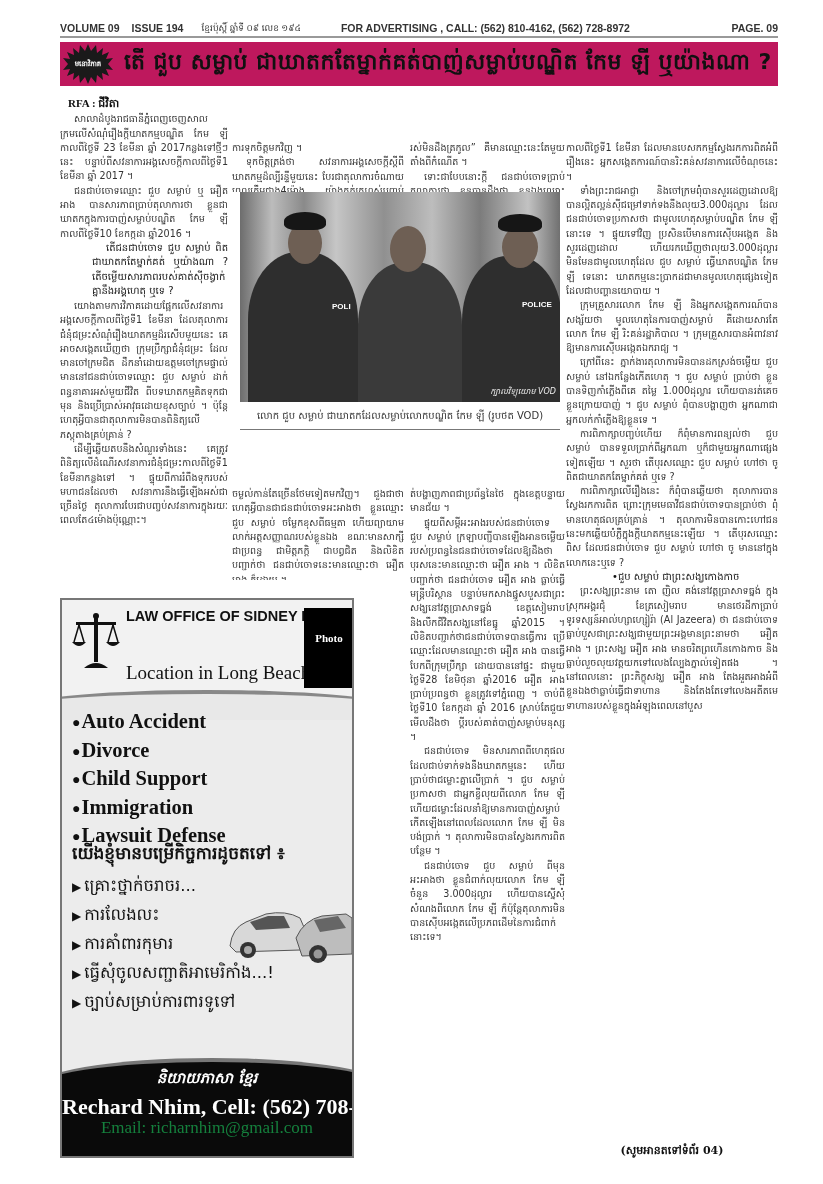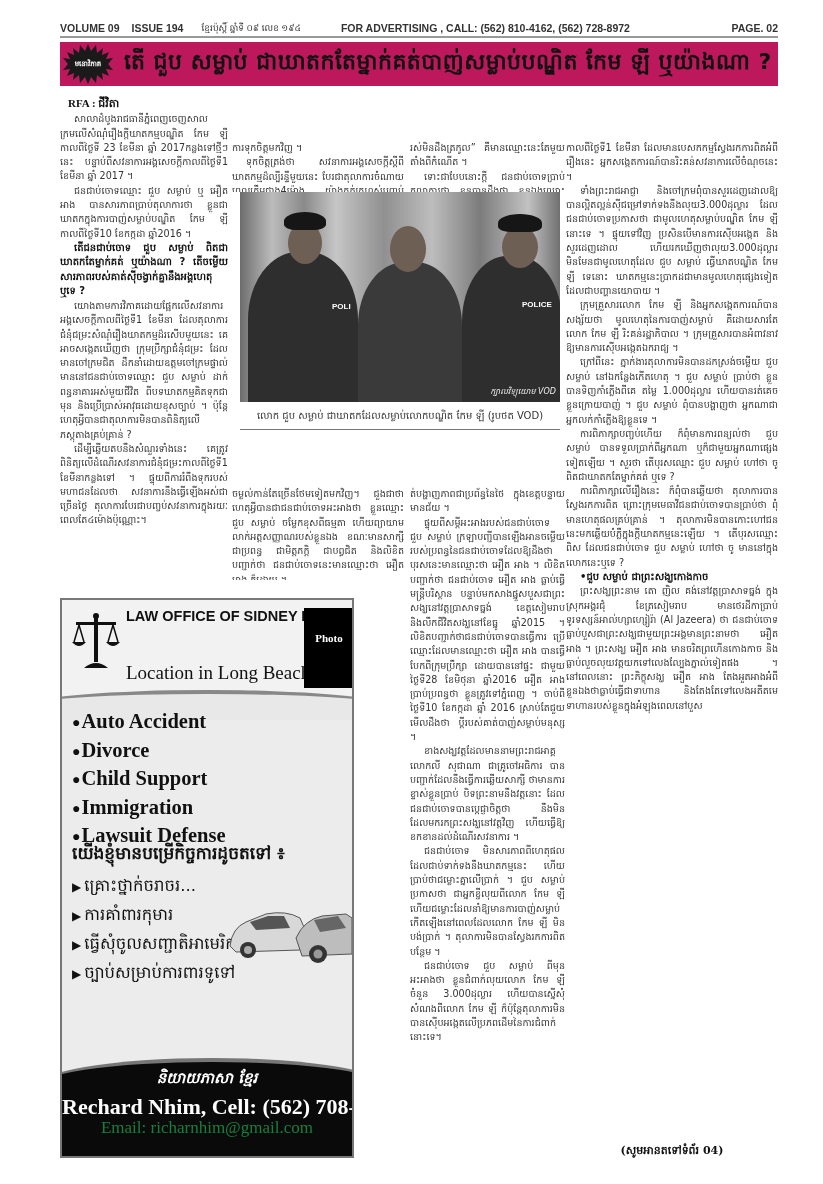--- a/index.html
+++ b/index.html
@@ -17,21 +17,21 @@
   .headline-bar { position: absolute; left: 60px; top: 42px; width: 718px; height: 44px; background: #be185d;
     display: flex; align-items: center; }
   .badge { width: 52px; height: 40px; margin-left: 2px; position: relative; display: flex; align-items: center; justify-content: center; }
   .badge svg { position: absolute; left: 0; top: 0; }
   .badge span { position: relative; color: #fff; font-size: 7px; font-weight: bold; }
   .headline { margin-left: 10px; font-size: 22px; font-weight: bold; color: #111; white-space: nowrap; overflow: hidden; letter-spacing: 0.5px; }
 
   .col { position: absolute; font-size: 9.6px; line-height: 14.3px; color: #333; text-align: justify; overflow: hidden; }
   .col p { text-indent: 14px; margin-bottom: 0; }
   .col p.noindent { text-indent: 0; margin-top: 47px; }
-  .col .sub { font-weight: bold; color: #111; font-size: 10px; line-height: 14.5px; text-indent: 14px; }
+  .col .sub { font-weight: normal; color: #111; font-size: 10px; line-height: 14.5px; text-indent: 14px; margin-left: 32px; }
   .byline { font-family: "Liberation Serif", serif; font-weight: bold; font-size: 11px; margin-left: 8px; margin-bottom: 2px; color:#111; }
 
   .c1 { left: 60px; top: 96px; width: 168px; height: 486px; }
   .c2top { left: 232px; top: 94px; width: 172px; height: 98px; }
   .c3top { left: 410px; top: 94px; width: 155px; height: 98px; }
   .c4 { left: 566px; top: 94px; width: 212px; height: 924px; }
   .c2bot { left: 232px; top: 440px; width: 172px; height: 140px; }
   .c3 { left: 410px; top: 440px; width: 155px; height: 700px; }
   .c4b { left: 566px; top: 1020px; width: 212px; height: 130px; }
 
@@ -68,21 +68,21 @@
   .continued { font-family: "DejaVu Serif", serif; font-weight: bold; text-align: center; font-size: 11px; color: #111; margin-top: 2px; }
 </style>
 </head>
 <body>
 
 <div class="masthead">
   <span class="vol">VOLUME 09</span>
   <span class="issue">ISSUE 194</span>
   <span class="khdate">ខ្មែរប៉ុស្តិ៍ ឆ្នាំទី ០៩ លេខ ១៩៤</span>
   <span class="adv">FOR ADVERTISING ,  CALL: (562) 810-4162, (562) 728-8972</span>
-  <span>PAGE. 02</span>
+  <span>PAGE. 09</span>
 </div>
 
 <div class="headline-bar">
   <div class="badge">
     <svg width="52" height="40" viewBox="0 0 52 40">
       <polygon fill="#1a1a1a" points="26,0 29,7 34,1 35,9 41,4 40,11 47,8 44,15 51,14 46,20 51,26 44,25 47,32 40,29 41,36 35,31 34,39 29,33 26,40 23,33 18,39 17,31 11,36 12,29 5,32 8,25 1,26 6,20 1,14 8,15 5,8 12,11 11,4 17,9 18,1 23,7"></polygon>
     </svg>
     <span>មនោវិភាគ</span>
   </div>
   <div class="headline">តើ ជួប សម្លាប់ ជាឃាតកតែម្នាក់គត់បាញ់សម្លាប់បណ្ឌិត កែម ឡី ឬយ៉ាងណា ?</div>
@@ -123,21 +123,20 @@
 <div class="caption">លោក ជួប សម្លាប់ ជាឃាតកដែលសម្លាប់លោកបណ្ឌិត កែម ឡី (រូបថត VOD)</div>
 
 <div class="col c2bot">
   <p class="noindent">ចម្ងល់កាន់តែច្រើនថែមទៀតមកវិញ។ ជួងជាថា ហេតុអ្វីបានជាជនជាប់ចោទអះអាងថា ខ្លួនឈ្មោះ ជួប សម្លាប់ ចម្លែកខុសពីធម្មតា ហើយព្យាយាមលាក់អត្តសញ្ញាណរបស់ខ្លួនឯង ខណៈមានសាក្សីជាប្រពន្ធ ជាមិត្តភក្ដិ ជាបព្វជិត និងលិខិតបញ្ជាក់ថា ជនជាប់ចោទនេះមានឈ្មោះថា អឿត អាង ក៏ដោយ ។</p>
   <p>នៅចំពោះមុខក្រុមប្រឹក្សាជំនុំជម្រះជនជាប់ចោទប្រកាសឈ្មោះរបស់ខ្លួនថា “ជួប សម្លាប់” ដោយបញ្ជាក់ថា “ស្លាប់មិនដឹងឈ្មោះ</p>
 </div>
 
 <div class="col c3">
   <p class="noindent">ត់បង្ហាញភាពជាប្រព័ន្ធនៃថៃ ក្នុងខេត្តបន្ទាយមានជ័យ ។</p>
   <p>ផ្ទុយពីសម្ដីអះអាងរបស់ជនជាប់ចោទ ជួប សម្លាប់ ក្រឡាបញ្ជីបានឡើងអានចម្លើយរបស់ប្រពន្ធនៃជនជាប់ចោទដែលឱ្យដឹងថា បុរសនេះមានឈ្មោះថា អឿត អាង ។ លិខិតបញ្ជាក់ថា ជនជាប់ចោទ អឿត អាង ធ្លាប់ធ្វើមន្ត្រីបរិស្ថាន បន្ទាប់មកសាងផ្នួសបួសជាព្រះសង្ឃនៅវត្តប្រាសាទធ្នង់ ខេត្តសៀមរាប និងលឹកជីវិតសង្ឃនៅខែធ្នូ ឆ្នាំ2015 ។ លិខិតបញ្ជាក់ថាជនជាប់ចោទបានធ្វើការ ប្រើឈ្មោះដែលមានឈ្មោះថា អឿត អាង បានធ្វើបែកពីក្រុមប្រឹក្សា ដោយបាននៅផ្ទះ ជាមួយថ្ងៃទី28 ខែមិថុនា ឆ្នាំ2016 អឿត អាង ប្រាប់ប្រពន្ធថា ខ្លួនត្រូវទៅភ្នំពេញ ។ ចាប់ពីថ្ងៃទី10 ខែកក្កដា ឆ្នាំ 2016 ស្រាប់តែជួយមើលដឹងថា ប្ដីរបស់គាត់បាញ់សម្លាប់មនុស្ស ។</p>
-  <p>ខាងសង្ឃវត្តដែលមាននាមព្រះរាជអាគ្គលោកលី សុជាណា ជាគ្រូចៅអធិការ បានបញ្ជាក់ដែលនឹងធ្វើការឆ្លើយសាក្សី ថាមានការខ្ទាស់ខ្លួនប្រាប់ បិទព្រះនាមនឹងវត្តនោះ ដែលជនជាប់ចោទបានប្ដេជ្ញាចិត្តថា នឹងមិនដែលមករកព្រះសង្ឃនៅវត្តវិញ ហើយធ្វើឱ្យខកខានដល់ដំណើរសវនាការ ។</p>
   <p>ជនជាប់ចោទ មិនសារភាពពីហេតុផលដែលជាប់ទាក់ទងនឹងឃាតកម្មនេះ ហើយប្រាប់ថាជម្លោះគ្នាលើប្រាក់ ។ ជួប សម្លាប់ ប្រកាសថា ជាអ្នកខ្ចីលុយពីលោក កែម ឡី ហើយជម្លោះដែលនាំឱ្យមានការបាញ់សម្លាប់ កើតឡើងនៅពេលដែលលោក កែម ឡី មិនបង់ប្រាក់ ។ តុលាការមិនបានស្វែងរកការពិតបន្ថែម ។</p>
   <p>ជនជាប់ចោទ ជួប សម្លាប់ ពីមុនអះអាងថា ខ្លួនជំពាក់លុយលោក កែម ឡី ចំនួន 3.000ដុល្លារ ហើយបានស្នើសុំសំណងពីលោក កែម ឡី ក៏ប៉ុន្តែតុលាការមិនបានស៊ើបអង្កេតលើប្រភពដើមនៃការជំពាក់នោះទេ។</p>
 </div>
 
 <div class="col c4">
   <p class="noindent">កាលពីថ្ងៃទី1 ខែមីនា ដែលមានបេសកកម្មស្វែងរកការពិតអំពីរឿងនេះ អ្នកសង្កេតការណ៍បានរិះគន់សវនាការលើចំណុចនេះ ។</p>
   <p>ទាំងព្រះរាជអាជ្ញា និងចៅក្រមពុំបានសួរដេញដោលឱ្យបានល្អិតល្អន់ស៊ីជម្រៅទាក់ទងនឹងលុយ3.000ដុល្លារ ដែលជនជាប់ចោទប្រកាសថា ជាមូលហេតុសម្លាប់បណ្ឌិត កែម ឡី នោះទេ ។ ផ្ទុយទៅវិញ ប្រសិនបើមានការស៊ើបអង្កេត និងសួរដេញដោល ហើយរកឃើញថាលុយ3.000ដុល្លារ មិនមែនជាមូលហេតុដែល ជួប សម្លាប់ ធ្វើឃាតបណ្ឌិត កែម ឡី ទេនោះ ឃាតកម្មនេះប្រាកដជាមានមូលហេតុផ្សេងទៀតដែលជាបញ្ហានយោបាយ ។</p>
   <p>ក្រុមគ្រួសារលោក កែម ឡី និងអ្នកសង្កេតការណ៍បានសង្ស័យថា មូលហេតុនៃការបាញ់សម្លាប់ គឺដោយសារតែលោក កែម ឡី រិះគន់រដ្ឋាភិបាល ។ ក្រុមគ្រួសារបានអំពាវនាវឱ្យមានការស៊ើបអង្កេតឯករាជ្យ ។</p>
   <p>ក្រៅពីនេះ ភ្នាក់ងារតុលាការមិនបានដកស្រង់ចម្លើយ ជួប សម្លាប់ នៅឯកន្លែងកើតហេតុ ។ ជួប សម្លាប់ ប្រាប់ថា ខ្លួនបានទិញកាំភ្លើងពីគេ តម្លៃ 1.000ដុល្លារ ហើយបានរត់គេចខ្លួនក្រោយបាញ់ ។ ជួប សម្លាប់ ពុំបានបង្ហាញថា អ្នកណាជាអ្នកលក់កាំភ្លើងឱ្យខ្លួនទេ ។</p>
   <p>ការពិភាក្សាបញ្ចប់ហើយ ក៏ពុំមានការពន្យល់ថា ជួប សម្លាប់ បានទទួលប្រាក់ពីអ្នកណា ឬក៏ជាមួយអ្នកណាផ្សេងទៀតឡើយ ។ សួរថា តើបុរសឈ្មោះ ជួប សម្លាប់ ហៅថា ចូ ពិតជាឃាតកតែម្នាក់គត់ ឬទេ ?</p>
@@ -172,20 +171,21 @@
     <div class="svc"><span class="dot">●</span><span>Auto Accident</span></div>
     <div class="svc"><span class="dot">●</span><span>Divorce</span></div>
     <div class="svc"><span class="dot">●</span><span>Child Support</span></div>
     <div class="svc"><span class="dot">●</span><span>Immigration</span></div>
     <div class="svc"><span class="dot">●</span><span>Lawsuit Defense</span></div>
   </div>
 
   <div class="kh-intro">យើងខ្ញុំមានបម្រើកិច្ចការដូចតទៅ ៖</div>
   <div class="kh-list">
     <div class="kh-item"><span class="tri">▶</span><span>គ្រោះថ្នាក់ចរាចរ...</span></div>
+    <div class="kh-item"><span class="tri">▶</span><span>ការលែងលះ</span></div>
     <div class="kh-item"><span class="tri">▶</span><span>ការគាំពារកុមារ</span></div>
     <div class="kh-item"><span class="tri">▶</span><span>ធ្វើសុំចូលសញ្ជាតិអាមេរិកាំង...!</span></div>
     <div class="kh-item"><span class="tri">▶</span><span>ច្បាប់សម្រាប់ការពារទូទៅ</span></div>
   </div>
 
   <svg class="cars" viewBox="0 0 126 68">
     <path d="M4 48 Q6 30 20 24 L40 16 Q60 12 74 20 L80 34 Q82 48 74 52 L10 54 Z" fill="#d8d8d8" stroke="#555" stroke-width="1"></path>
     <path d="M24 24 L42 18 L58 18 L64 30 L30 32 Z" fill="#555"></path>
     <circle cx="22" cy="52" r="8" fill="#333"></circle>
       <circle cx="22" cy="52" r="4" fill="#aaa"></circle>

